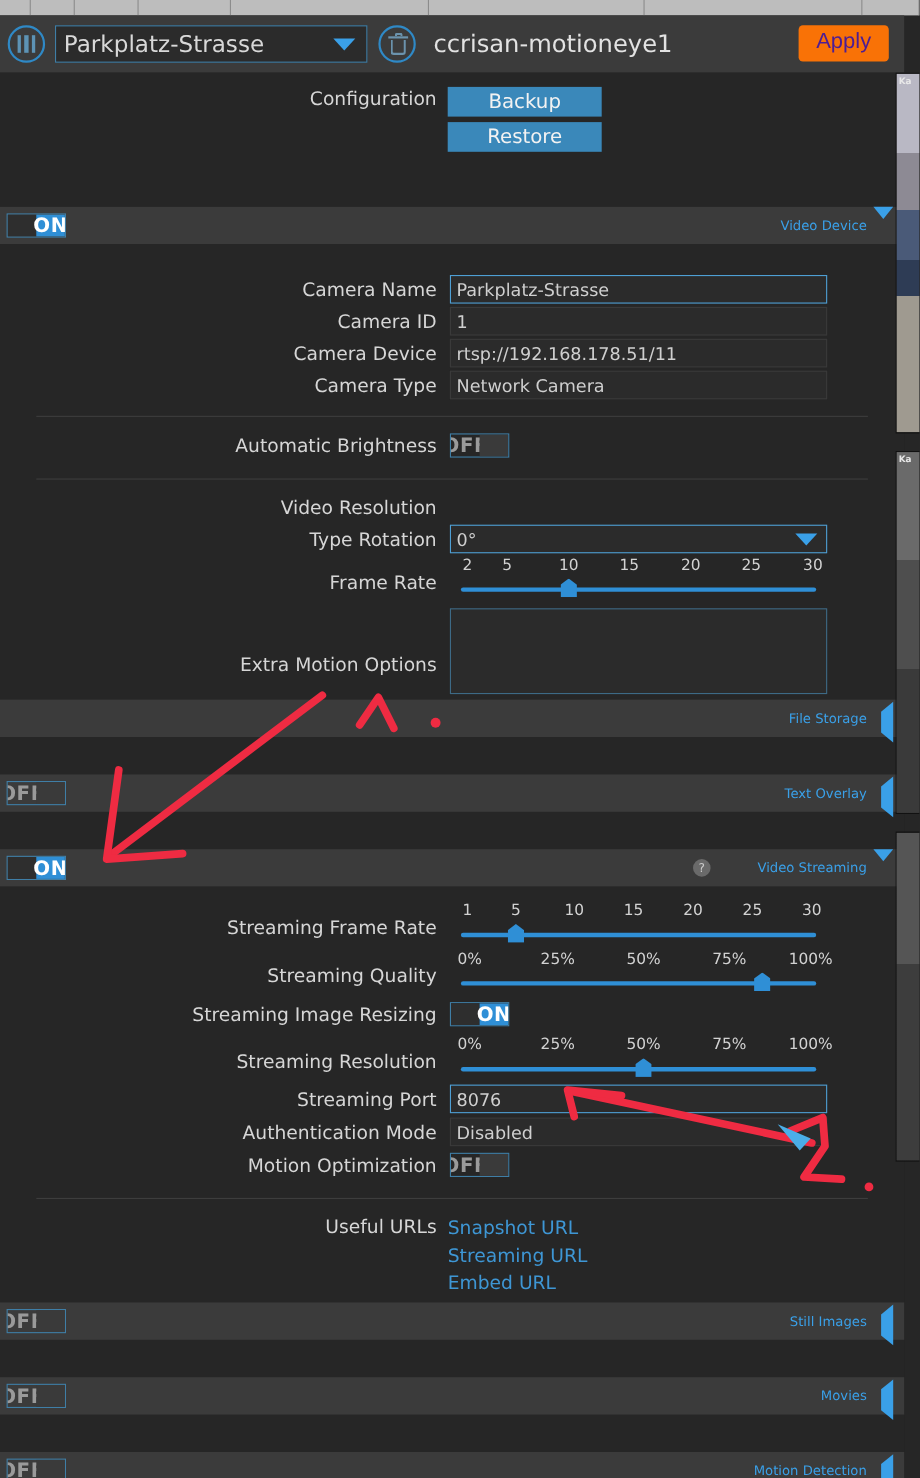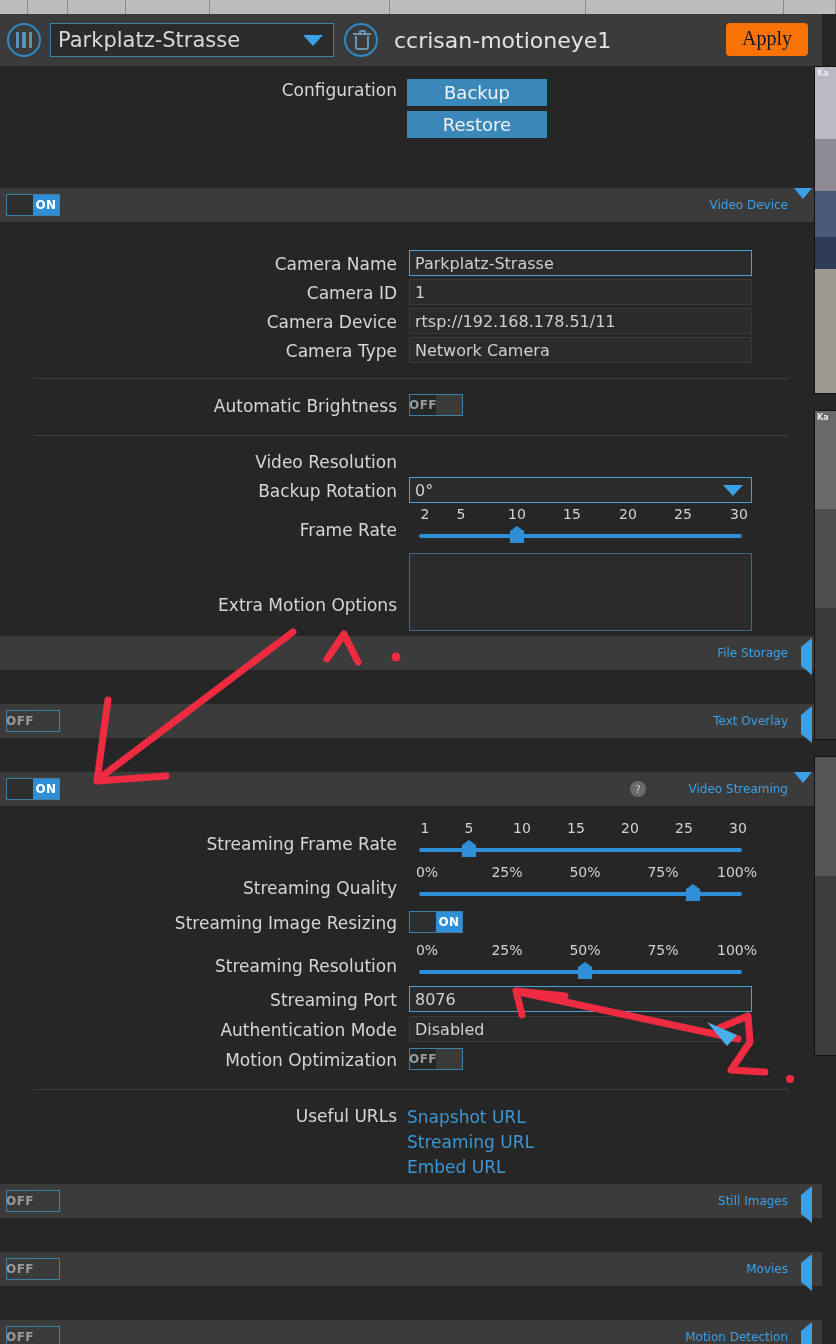--- a/index.html
+++ b/index.html
@@ -62,22 +62,22 @@
     width: 0; height: 0; border-left: 10px solid transparent;
     border-right: 10px solid transparent; border-top: 11px solid #3aa0e8;
   }
   .cam-select .caret-down { position: absolute; right: 10px; top: 11px; }
 
   .host-name {
     margin-left: 16px; color: #e2e2e2; font-size: 22px; white-space: nowrap;
   }
   .apply-btn {
     position: absolute; right: 14px; top: 9px;
-    background: #f97206; color: #0f172a; border: none; border-radius: 4px;
-    font-size: 20px; font-family: Liberation Serif, serif;
+    background: #f97206; color: #4c1d95; border: none; border-radius: 4px;
+    font-size: 20px; font-family: Liberation Sans, sans-serif;
     padding: 4px 16px 6px 16px; cursor: pointer;
   }
 
   
   .body-wrap {
     position: absolute; top: 66px; left: 0; width: 822px; height: 1276px;
     background: #262626;
   }
 
   .config-block { height: 98px; position: relative; }
@@ -122,21 +122,21 @@
 
   
   .toggle {
     position: absolute; left: 6px; width: 54px; height: 22px;
     border: 1px solid #3f7ea6; display: flex; align-items: stretch;
     cursor: pointer; overflow: hidden;
   }
   .toggle .knob { width: 50%; background: #2e2e2e; }
   .toggle .txt {
     width: 50%; display: flex; align-items: center; justify-content: center;
-    font-size: 12px; font-weight: bold; letter-spacing: .5px;
+    font-size: 18px; font-weight: bold; letter-spacing: .5px;
   }
   .toggle.on .txt { background: #2f8fd6; color: #ffffff; order: 2; }
   .toggle.on .knob { order: 1; }
   .toggle.off .txt { background: transparent; color: #9a9a9a; order: 1; }
   .toggle.off .knob { order: 2; background: #3a3a3a; }
 
   
   .panel { background: #262626; position: relative; }
   .row { position: relative; height: 29px; }
   .row .lbl {
@@ -329,21 +329,21 @@
           <span class="knob"></span>
         </span>
       </div>
 
       <div class="divider"></div>
 
       <div class="row">
         <span class="lbl">Video Resolution</span>
       </div>
       <div class="row">
-        <span class="lbl">Backup Rotation</span>
+        <span class="lbl">Type Rotation</span>
         <span class="field focus select-field">
           <span>0°</span>
           <span class="caret-down"></span>
         </span>
       </div>
 
       <div class="slider-row">
         <span class="lbl">Frame Rate</span>
         <div class="slider">
           <div class="ticks">

